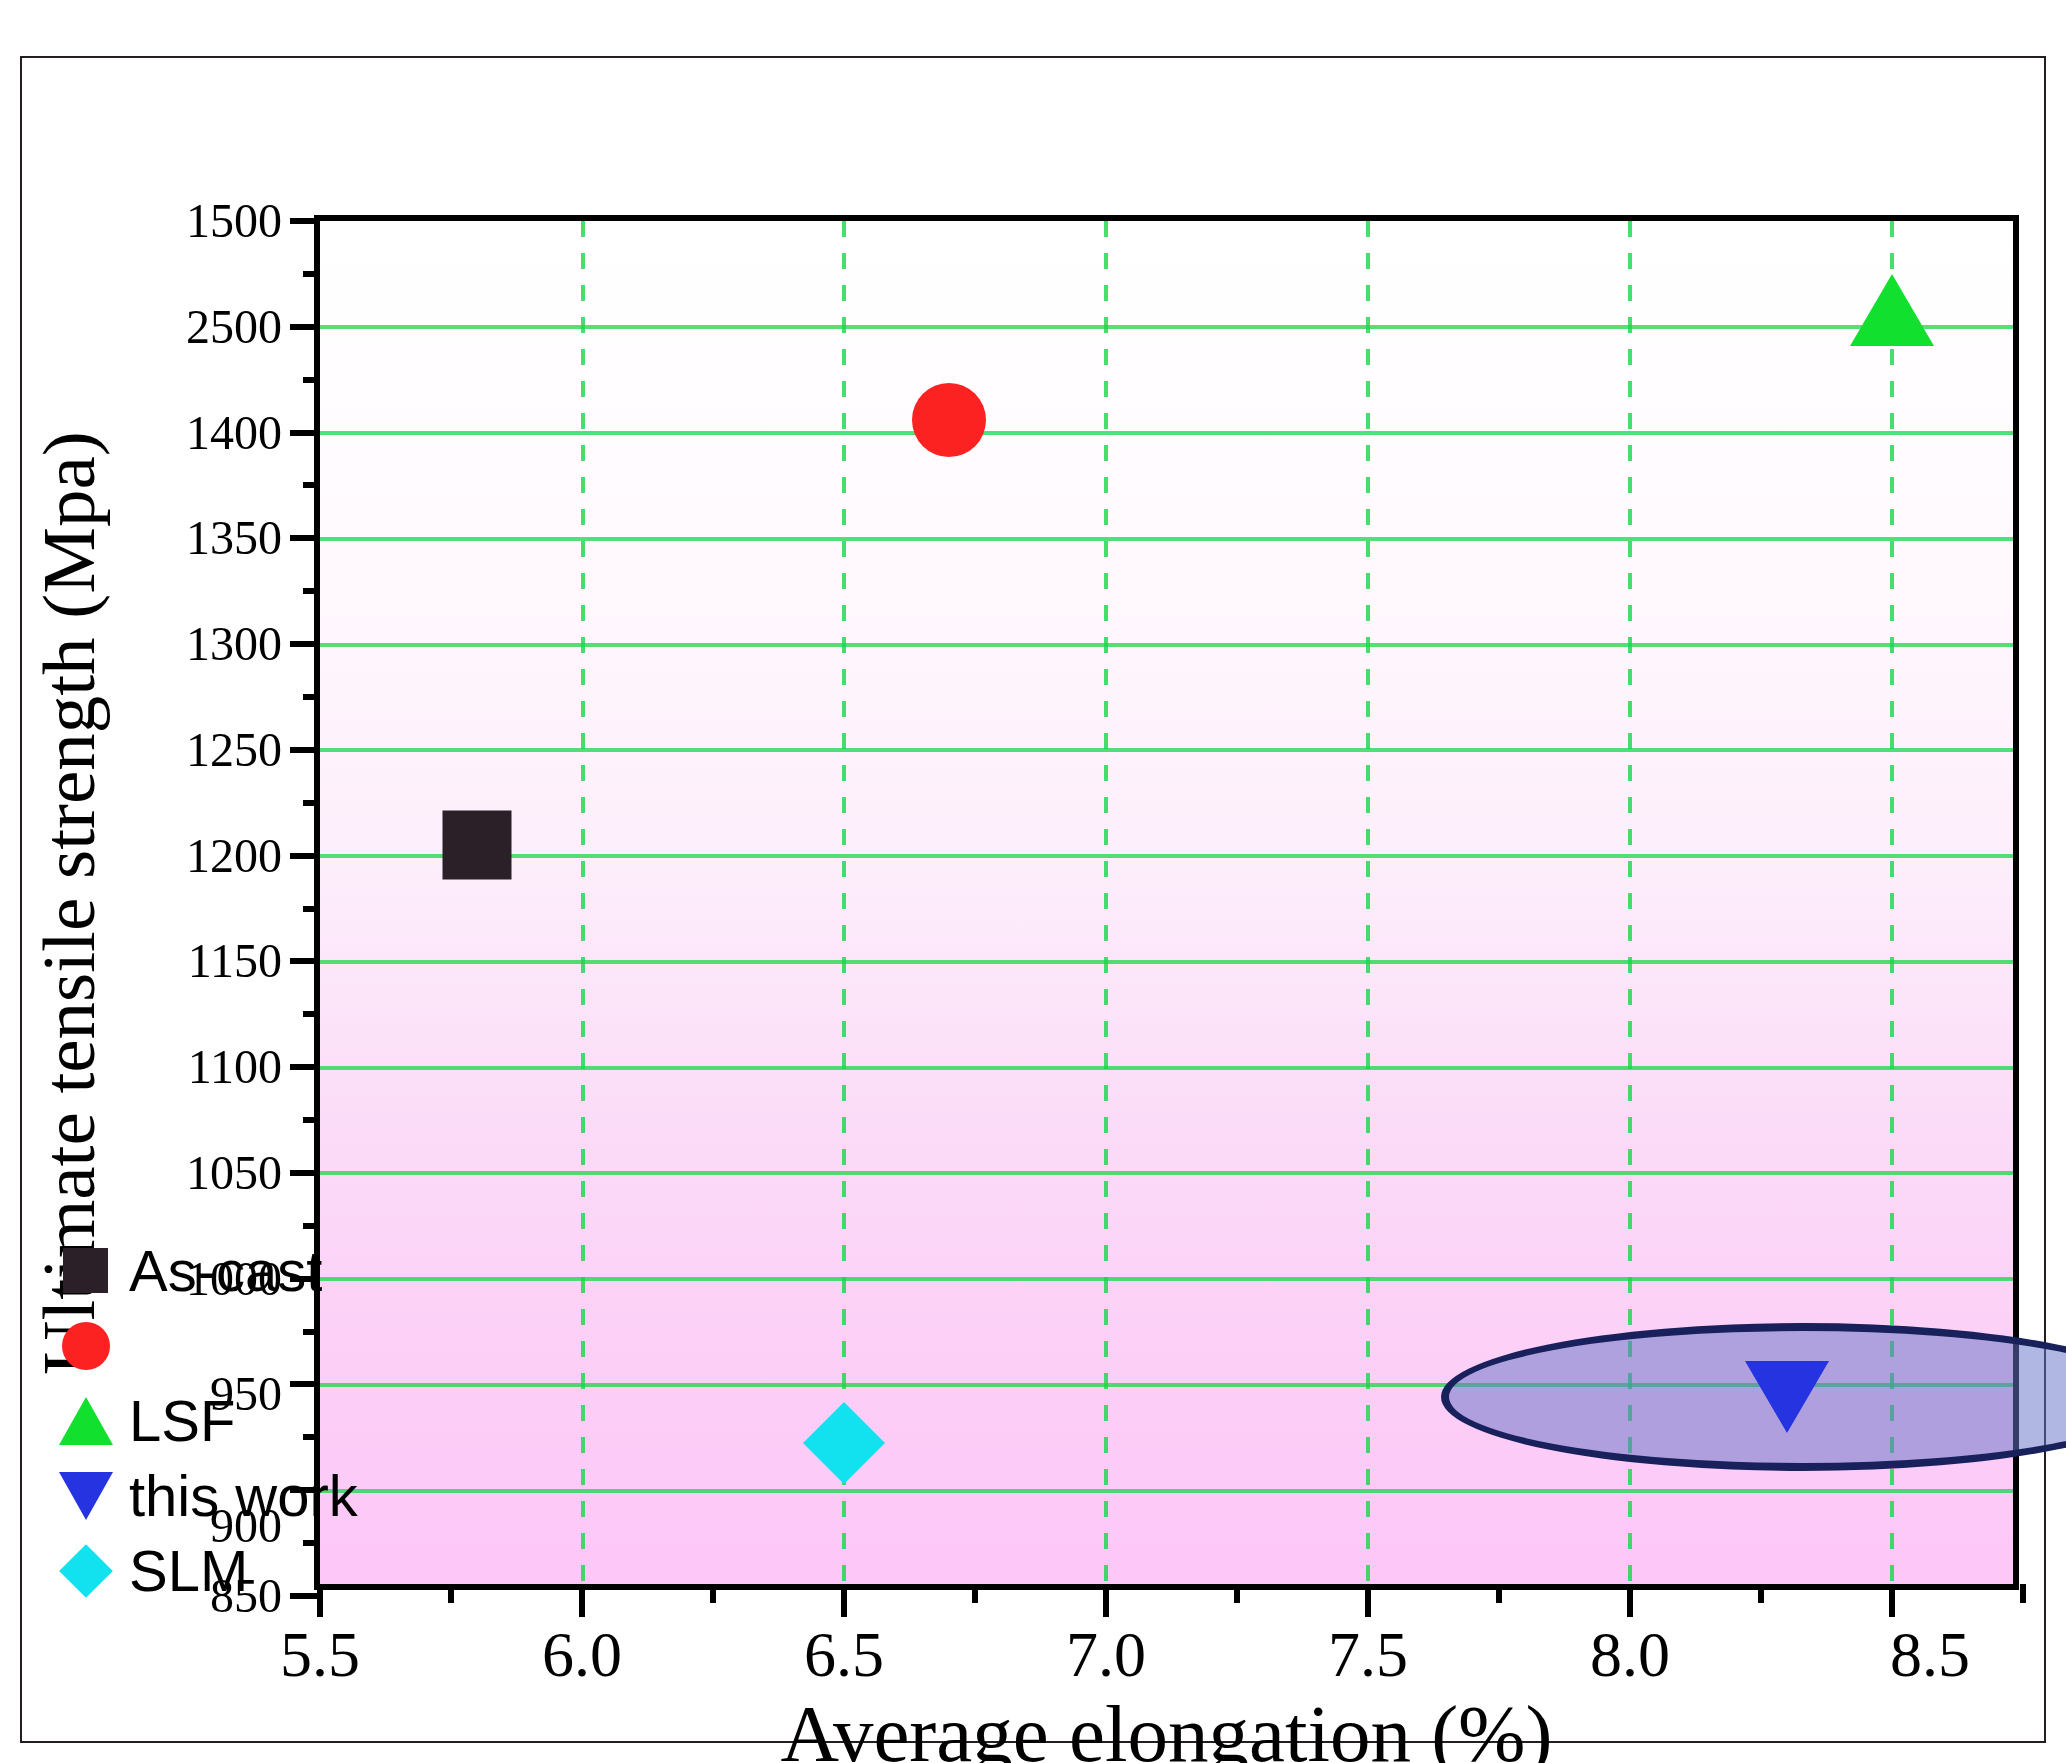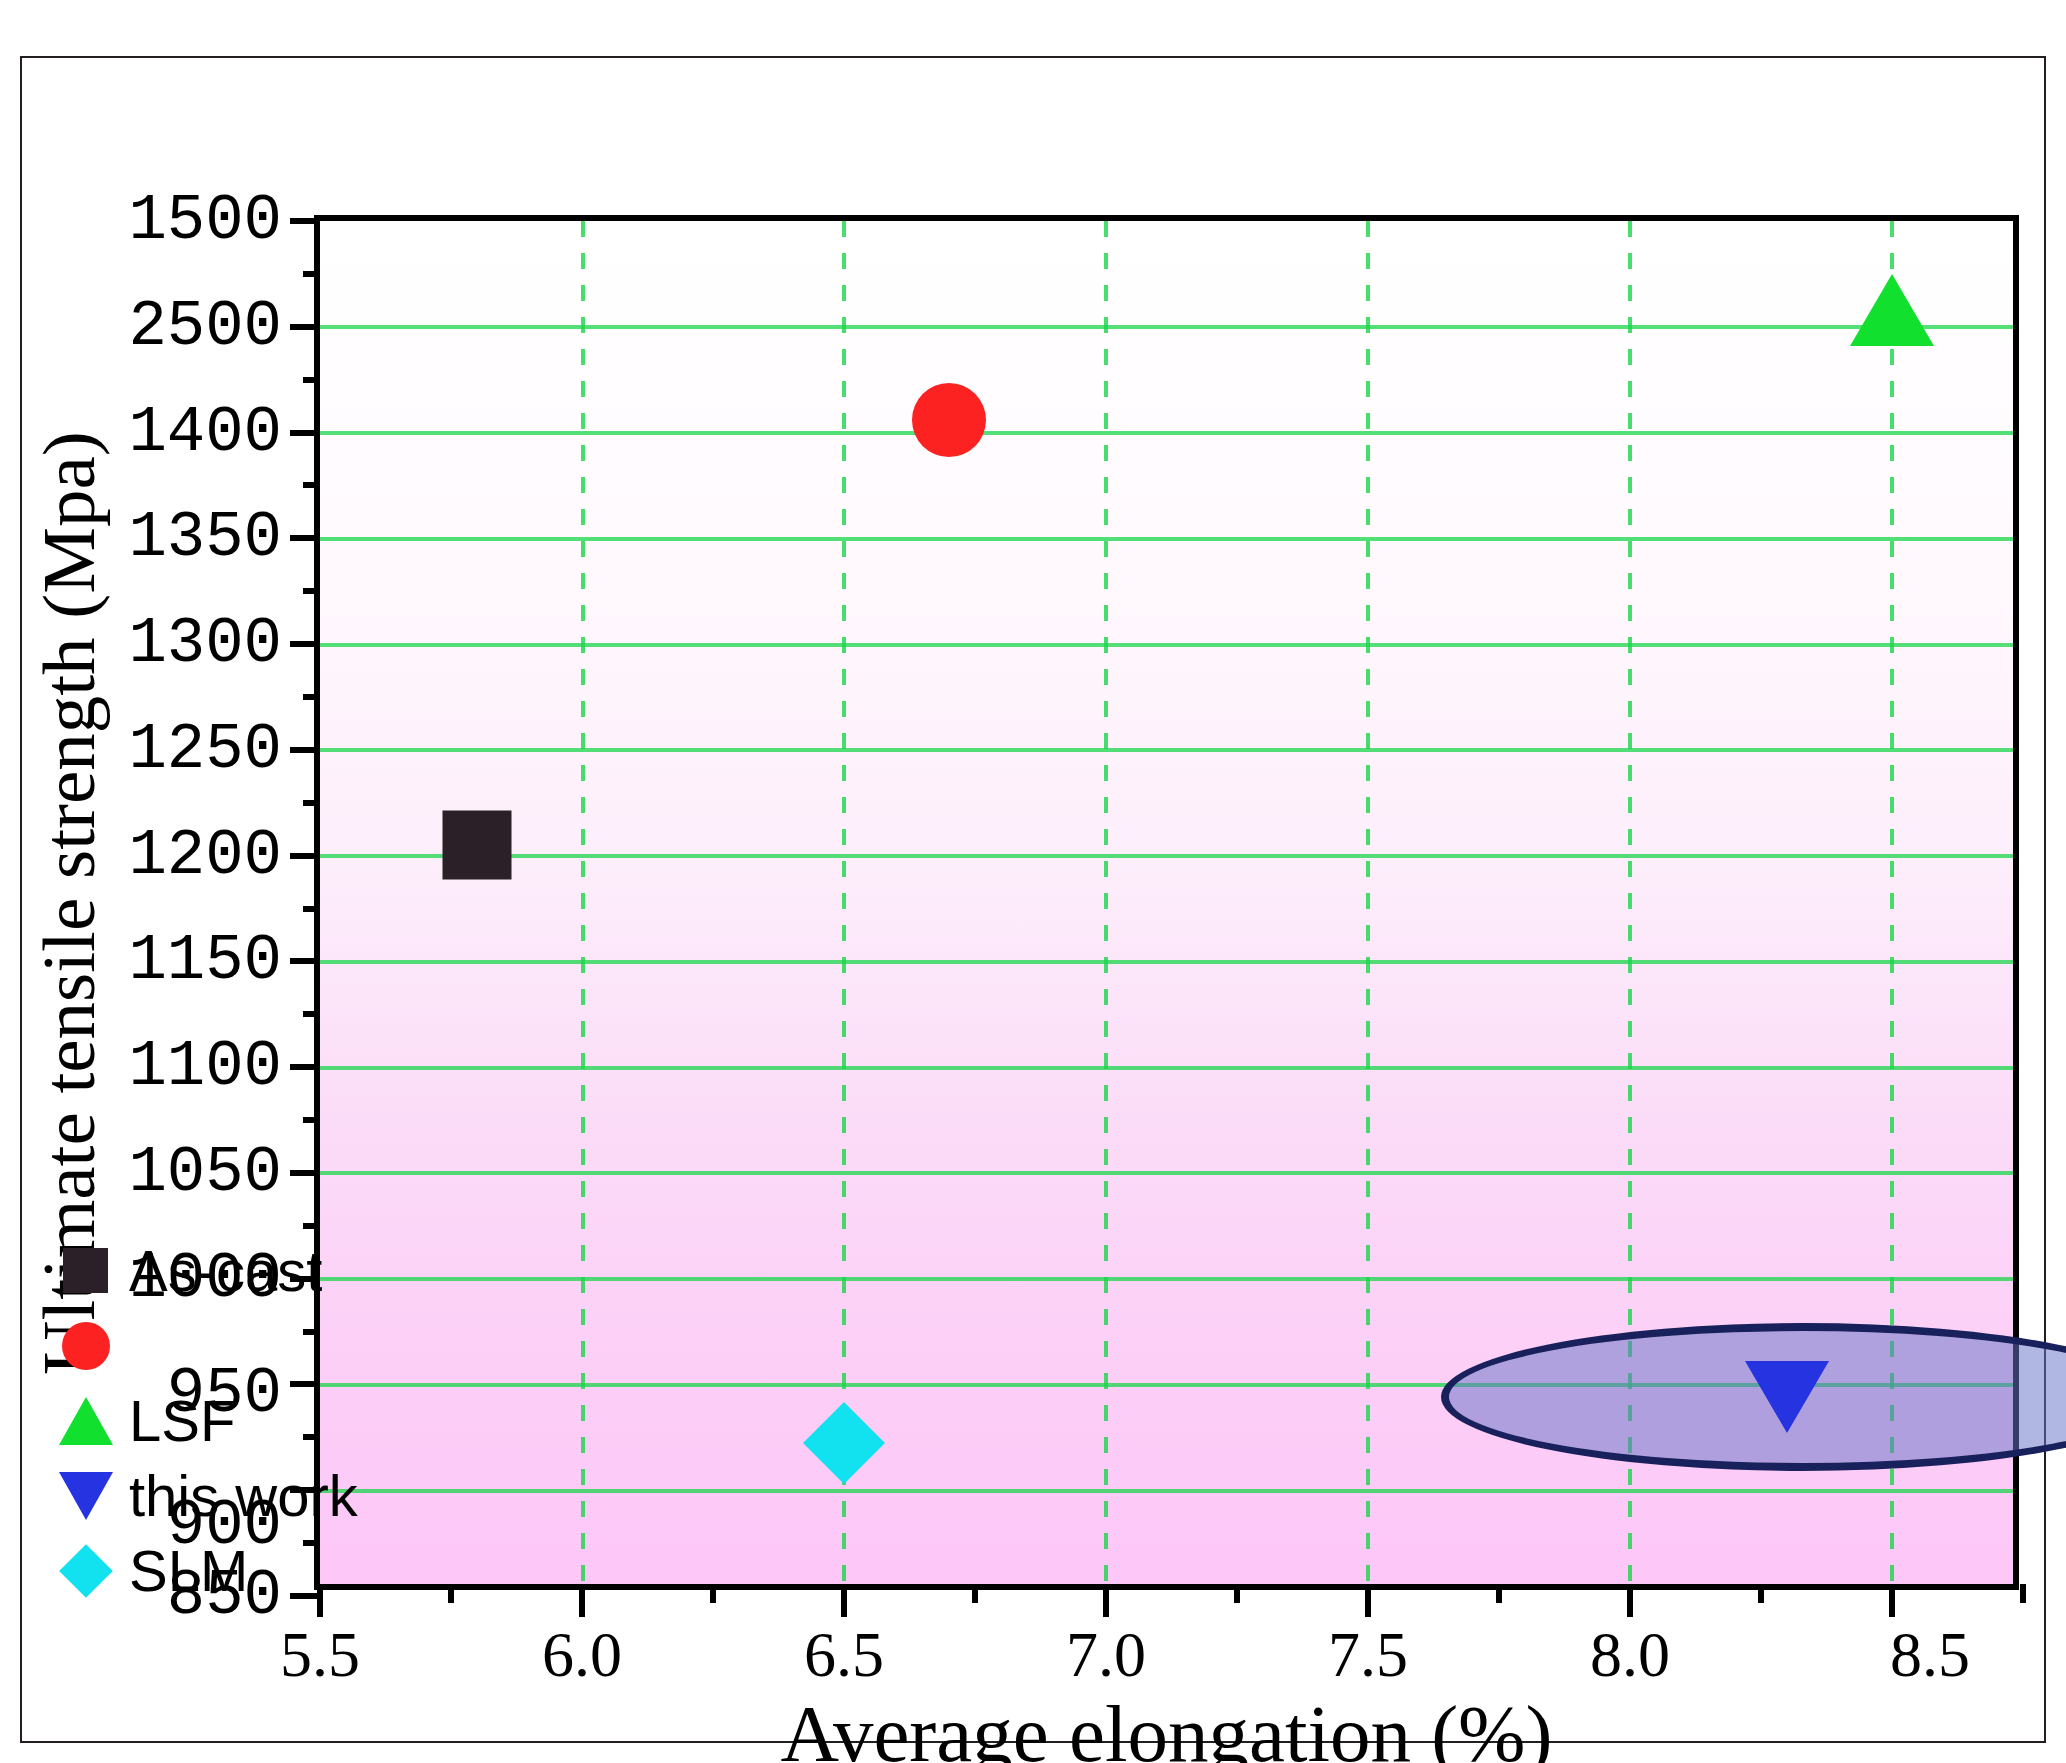--- a/index.html
+++ b/index.html
@@ -79,25 +79,24 @@
   }
   .tick-x { height: 33px; }
   .tick-x-minor { height: 19px; }
 
   
   .ylabel {
     position: absolute;
     right: 100%;
     margin-right: 38px;
     transform: translateY(-50%);
-    font-size: 64px;
+    font-size: 48px;
     color: #000000;
     white-space: nowrap;
     line-height: 1;
-    font-family: Liberation Mono, monospace;
   }
   .xlabel {
     position: absolute;
     top: 100%;
     margin-top: 39px;
     transform: translateX(-50%);
     font-size: 64px;
     color: #000000;
     white-space: nowrap;
     line-height: 1;

